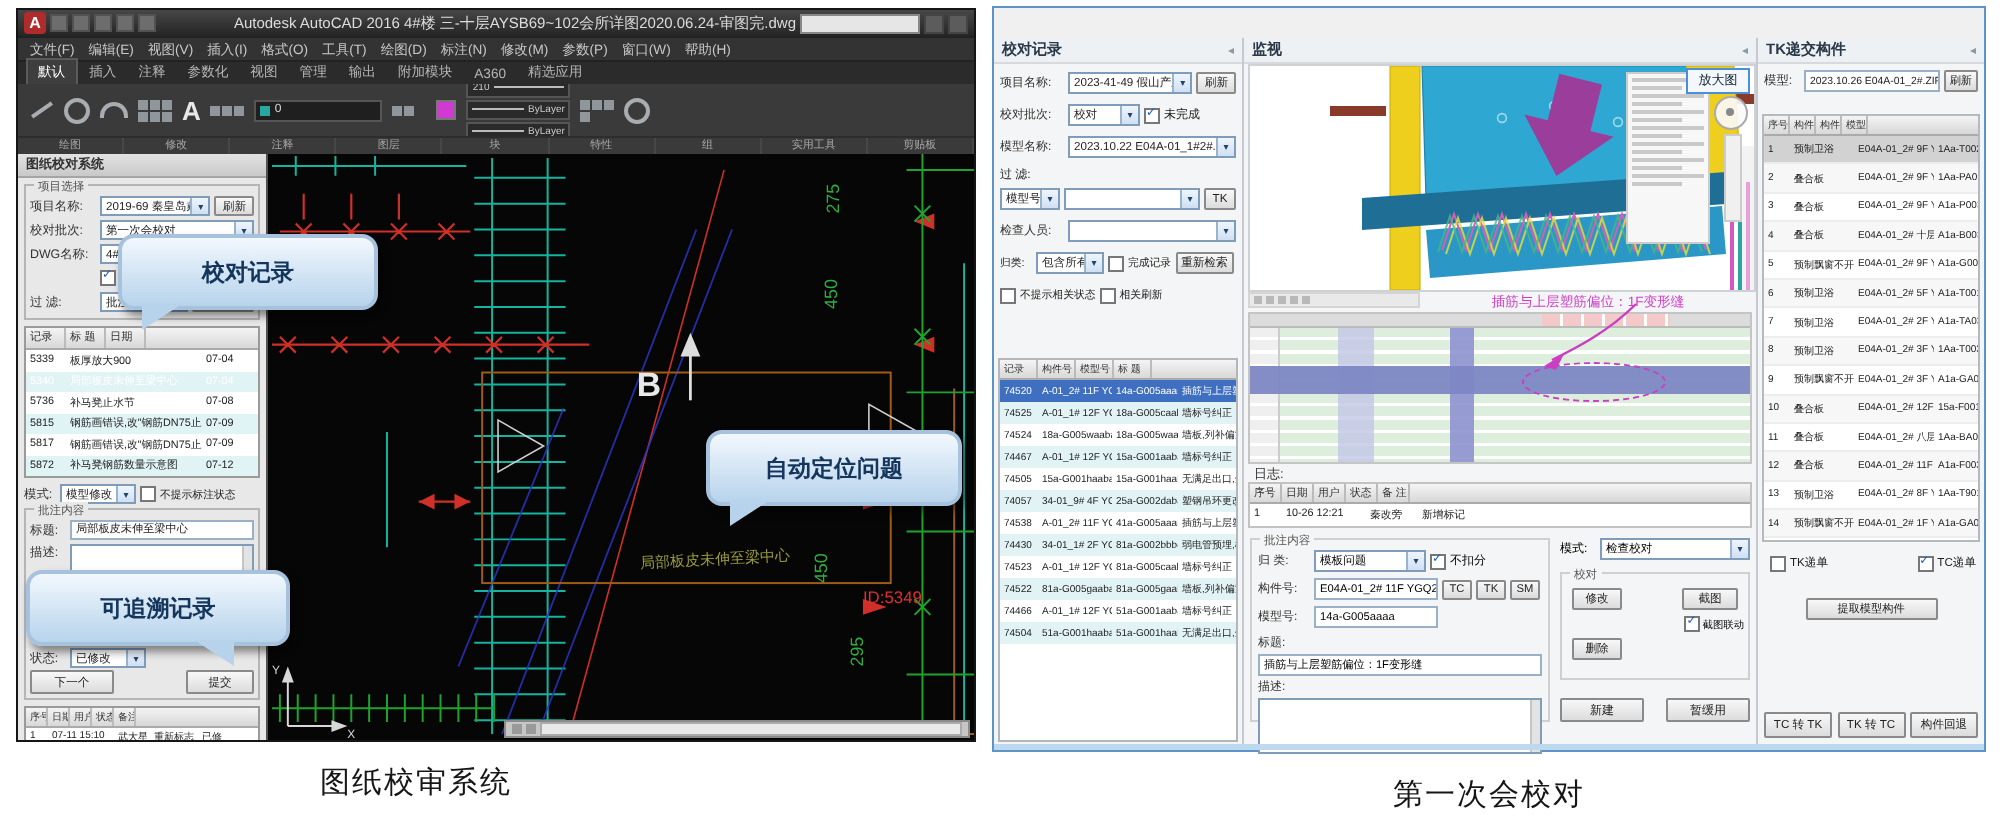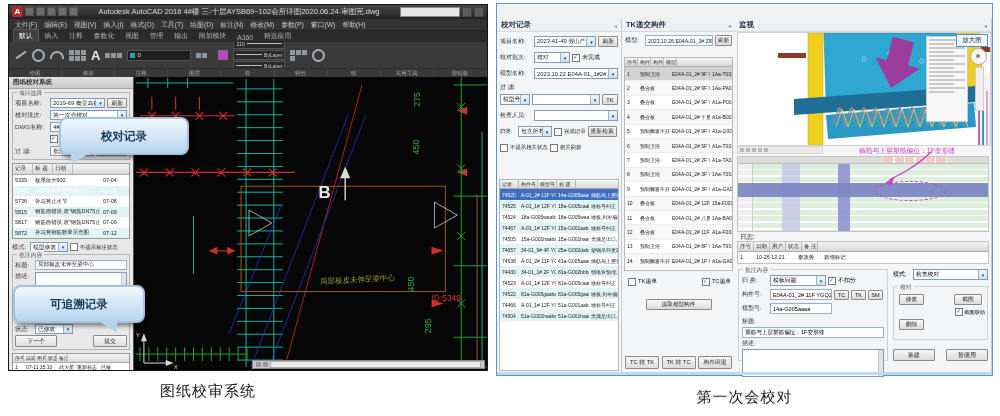--- a/index.html
+++ b/index.html
@@ -16,21 +16,21 @@
   background:linear-gradient(#eef5fd,#cfe0f3);border-left:1px solid #99b4cc;display:flex;align-items:center;justify-content:center}
 .field{background:#fff;border:1px solid #9ab0c6;display:flex;align-items:center;padding:0 2px;
   white-space:nowrap;overflow:hidden;box-sizing:border-box}
 
 .acad{position:absolute;left:8px;top:4px;width:480px;height:367px;background:#2f2f2f;
   border:1px solid #151515;box-sizing:border-box}
 .ac-title{height:13px;background:linear-gradient(#474747,#252525);display:flex;align-items:center;gap:2px;padding:0 3px}
 .logo{width:11px;height:11px;background:#b02c2c;color:#fff;font-size:8px;font-weight:bold;
   display:flex;align-items:center;justify-content:center;border-radius:2px;flex:none}
 .qicon{width:7px;height:7px;background:#6d6d6d;border:1px solid #525252;flex:none}
-.ac-title .t{flex:1;text-align:center;font-size:7.5px;color:#dcdcdc;white-space:nowrap;overflow:hidden;text-overflow:ellipsis}
+.ac-title .t{flex:1;text-align:right;font-size:7.5px;color:#dcdcdc;white-space:nowrap;overflow:hidden;text-overflow:ellipsis}
 .ic-search{width:58px;height:8px;background:#e6e6e6;border:1px solid #888;flex:none}
 .ic-btn{width:8px;height:8px;background:#5c5c5c;border:1px solid #444;flex:none}
 .ac-menu{height:11px;background:#333;display:flex;align-items:center;gap:7px;padding:0 6px;
   border-top:1px solid #222;border-bottom:1px solid #222}
 .mi{font-size:6.8px;color:#c8c8c8;white-space:nowrap}
 .ac-tabs{height:11px;background:#2b2b2b;display:flex;align-items:flex-end;gap:1px;padding:0 4px}
 .rtab{font-size:6.8px;color:#b5b5b5;padding:1px 5px;white-space:nowrap}
 .rtab:first-child{background:#3e3e3e;color:#fff;border:1px solid #5a5a5a;border-bottom:none}
 .ac-ribbon{height:36px;background:#3a3a3a;border-bottom:1px solid #1c1c1c;position:relative}
 .rb-icons{height:26px;display:flex;align-items:center;gap:5px;padding:0 6px;overflow:hidden}
@@ -507,20 +507,24 @@
           <i></i>
           <b></b>
         </div>
     </div>
   </div>
 
   <div class="callout co-proof">
     <span>校对记录</span>
     <span class="tail tail-dl"></span>
   </div>
+  <div class="callout co-locate">
+    <span>自动定位问题</span>
+    <span class="tail tail-dl"></span>
+  </div>
   <div class="callout co-trace">
     <span>可追溯记录</span>
     <span class="tail tail-dr"></span>
   </div>
 </div>
 
 <div class="mwin">
   <div class="mw-body">
 
     <div class="pnl p-left">
@@ -645,150 +649,20 @@
               <span class="c3">51a-G001aaba</span>
                 <span class="c4">墙标号纠正</span>
             </div>
               <div class="trow">
               <span class="c1">74504</span>
                 <span class="c2">51a-G001haaba</span>
               <span class="c3">51a-G001haaba</span>
                 <span class="c4">无满足出口,全墙</span>
             </div>
             </div>
-        </div>
-      </div>
-    </div>
-
-    <div class="pnl p-right" style="border-right:none">
-      <div class="pnl-h">
-          <span>TK递交构件</span>
-        <span class="pin">◂</span>
-        </div>
-      <div class="prb">
-        <div class="frow">
-          <span class="flab">模型:</span>
-          <span class="field">2023.10.26 E04A-01_2#.ZIP</span>
-          <span class="btn">刷新</span>
-        </div>
-        <div class="ttab subt">
-          <div class="thead">
-
-          <span class="h1">序号</span>
-              <span class="h1">构件类型</span>
-              <span class="h1">构件号</span>
-              <span class="h1">模型号</span>
-            </div>
-          <div>
-
-          <div class="trow sel">
-              <span class="c1">1</span>
-                <span class="c2">预制卫浴</span>
-              <span class="c3">E04A-01_2# 9F Y..</span>
-                <span class="c4">1Aa-T002</span>
-            </div>
-              <div class="trow">
-              <span class="c1">2</span>
-                <span class="c2">叠合板</span>
-              <span class="c3">E04A-01_2# 9F Y..</span>
-                <span class="c4">1Aa-PA01</span>
-            </div>
-              <div class="trow">
-              <span class="c1">3</span>
-                <span class="c2">叠合板</span>
-              <span class="c3">E04A-01_2# 9F Y..</span>
-                <span class="c4">A1a-P003</span>
-            </div>
-              <div class="trow">
-              <span class="c1">4</span>
-                <span class="c2">叠合板</span>
-              <span class="c3">E04A-01_2# 十层..</span>
-                <span class="c4">A1a-B003</span>
-            </div>
-              <div class="trow">
-              <span class="c1">5</span>
-                <span class="c2">预制飘窗不开洞</span>
-              <span class="c3">E04A-01_2# 9F Y..</span>
-                <span class="c4">A1a-G001</span>
-            </div>
-              <div class="trow">
-              <span class="c1">6</span>
-                <span class="c2">预制卫浴</span>
-              <span class="c3">E04A-01_2# 5F Y..</span>
-                <span class="c4">A1a-T001</span>
-            </div>
-              <div class="trow">
-              <span class="c1">7</span>
-                <span class="c2">预制卫浴</span>
-              <span class="c3">E04A-01_2# 2F Y..</span>
-                <span class="c4">A1a-TA03</span>
-            </div>
-              <div class="trow">
-              <span class="c1">8</span>
-                <span class="c2">预制卫浴</span>
-              <span class="c3">E04A-01_2# 3F Y..</span>
-                <span class="c4">1Aa-T003</span>
-            </div>
-              <div class="trow">
-              <span class="c1">9</span>
-                <span class="c2">预制飘窗不开洞</span>
-              <span class="c3">E04A-01_2# 3F Y..</span>
-                <span class="c4">A1a-GA03</span>
-            </div>
-              <div class="trow">
-              <span class="c1">10</span>
-                <span class="c2">叠合板</span>
-              <span class="c3">E04A-01_2# 12F ..</span>
-                <span class="c4">15a-F001</span>
-            </div>
-              <div class="trow">
-              <span class="c1">11</span>
-                <span class="c2">叠合板</span>
-              <span class="c3">E04A-01_2# 八层..</span>
-                <span class="c4">1Aa-BA02</span>
-            </div>
-              <div class="trow">
-              <span class="c1">12</span>
-                <span class="c2">叠合板</span>
-              <span class="c3">E04A-01_2# 11F ..</span>
-                <span class="c4">A1a-F003</span>
-            </div>
-              <div class="trow">
-              <span class="c1">13</span>
-                <span class="c2">预制卫浴</span>
-              <span class="c3">E04A-01_2# 8F Y..</span>
-                <span class="c4">1Aa-T901</span>
-            </div>
-              <div class="trow">
-              <span class="c1">14</span>
-                <span class="c2">预制飘窗不开洞</span>
-              <span class="c3">E04A-01_2# 1F Y..</span>
-                <span class="c4">A1a-GA03</span>
-            </div>
-              <div class="trow">
-              
-              
-            </div>
-            </div>
-        </div>
-        <div class="cbs">
-          <span class="cbrow">
-              <span class="cb"></span>
-            <span>TK递单</span>
-            </span>
-          <span class="cbrow">
-              <span class="cb on"></span>
-            <span>TC递单</span>
-            </span>
-        </div>
-        <span class="btn exbtn">提取模型构件</span>
-        <div class="pr-bot">
-          <span class="btn">TC 转 TK</span>
-          <span class="btn">TK 转 TC</span>
-          <span class="btn">构件回退</span>
         </div>
       </div>
     </div>
 
     <div class="pnl p-mid">
       <div class="pnl-h">
           <span>监视</span>
         <span class="pin">◂</span>
         </div>
       <div class="vp">
@@ -917,17 +791,147 @@
             <span>截图联动</span>
           </span>
           <span class="btn abtn" style="left:5px;top:32px">删除</span>
         </div>
         <div class="abot">
           <span class="btn">新建</span>
           <span class="btn">暂缓用</span>
         </div>
       </div>
     </div>
+
+    <div class="pnl p-right" style="border-right:none">
+      <div class="pnl-h">
+          <span>TK递交构件</span>
+        <span class="pin">◂</span>
+        </div>
+      <div class="prb">
+        <div class="frow">
+          <span class="flab">模型:</span>
+          <span class="field">2023.10.26 E04A-01_2#.ZIP</span>
+          <span class="btn">刷新</span>
+        </div>
+        <div class="ttab subt">
+          <div class="thead">
+
+          <span class="h1">序号</span>
+              <span class="h1">构件类型</span>
+              <span class="h1">构件号</span>
+              <span class="h1">模型号</span>
+            </div>
+          <div>
+
+          <div class="trow sel">
+              <span class="c1">1</span>
+                <span class="c2">预制卫浴</span>
+              <span class="c3">E04A-01_2# 9F Y..</span>
+                <span class="c4">1Aa-T002</span>
+            </div>
+              <div class="trow">
+              <span class="c1">2</span>
+                <span class="c2">叠合板</span>
+              <span class="c3">E04A-01_2# 9F Y..</span>
+                <span class="c4">1Aa-PA01</span>
+            </div>
+              <div class="trow">
+              <span class="c1">3</span>
+                <span class="c2">叠合板</span>
+              <span class="c3">E04A-01_2# 9F Y..</span>
+                <span class="c4">A1a-P003</span>
+            </div>
+              <div class="trow">
+              <span class="c1">4</span>
+                <span class="c2">叠合板</span>
+              <span class="c3">E04A-01_2# 十层..</span>
+                <span class="c4">A1a-B003</span>
+            </div>
+              <div class="trow">
+              <span class="c1">5</span>
+                <span class="c2">预制飘窗不开洞</span>
+              <span class="c3">E04A-01_2# 9F Y..</span>
+                <span class="c4">A1a-G001</span>
+            </div>
+              <div class="trow">
+              <span class="c1">6</span>
+                <span class="c2">预制卫浴</span>
+              <span class="c3">E04A-01_2# 5F Y..</span>
+                <span class="c4">A1a-T001</span>
+            </div>
+              <div class="trow">
+              <span class="c1">7</span>
+                <span class="c2">预制卫浴</span>
+              <span class="c3">E04A-01_2# 2F Y..</span>
+                <span class="c4">A1a-TA03</span>
+            </div>
+              <div class="trow">
+              <span class="c1">8</span>
+                <span class="c2">预制卫浴</span>
+              <span class="c3">E04A-01_2# 3F Y..</span>
+                <span class="c4">1Aa-T003</span>
+            </div>
+              <div class="trow">
+              <span class="c1">9</span>
+                <span class="c2">预制飘窗不开洞</span>
+              <span class="c3">E04A-01_2# 3F Y..</span>
+                <span class="c4">A1a-GA03</span>
+            </div>
+              <div class="trow">
+              <span class="c1">10</span>
+                <span class="c2">叠合板</span>
+              <span class="c3">E04A-01_2# 12F ..</span>
+                <span class="c4">15a-F001</span>
+            </div>
+              <div class="trow">
+              <span class="c1">11</span>
+                <span class="c2">叠合板</span>
+              <span class="c3">E04A-01_2# 八层..</span>
+                <span class="c4">1Aa-BA02</span>
+            </div>
+              <div class="trow">
+              <span class="c1">12</span>
+                <span class="c2">叠合板</span>
+              <span class="c3">E04A-01_2# 11F ..</span>
+                <span class="c4">A1a-F003</span>
+            </div>
+              <div class="trow">
+              <span class="c1">13</span>
+                <span class="c2">预制卫浴</span>
+              <span class="c3">E04A-01_2# 8F Y..</span>
+                <span class="c4">1Aa-T901</span>
+            </div>
+              <div class="trow">
+              <span class="c1">14</span>
+                <span class="c2">预制飘窗不开洞</span>
+              <span class="c3">E04A-01_2# 1F Y..</span>
+                <span class="c4">A1a-GA03</span>
+            </div>
+              <div class="trow">
+              
+              
+            </div>
+            </div>
+        </div>
+        <div class="cbs">
+          <span class="cbrow">
+              <span class="cb"></span>
+            <span>TK递单</span>
+            </span>
+          <span class="cbrow">
+              <span class="cb on"></span>
+            <span>TC递单</span>
+            </span>
+        </div>
+        <span class="btn exbtn">提取模型构件</span>
+        <div class="pr-bot">
+          <span class="btn">TC 转 TK</span>
+          <span class="btn">TK 转 TC</span>
+          <span class="btn">构件回退</span>
+        </div>
+      </div>
+    </div>
   </div>
 </div>
 
 <div class="cap cap-left">图纸校审系统</div>
 <div class="cap cap-right">第一次会校对</div>
 
 </body></html>

